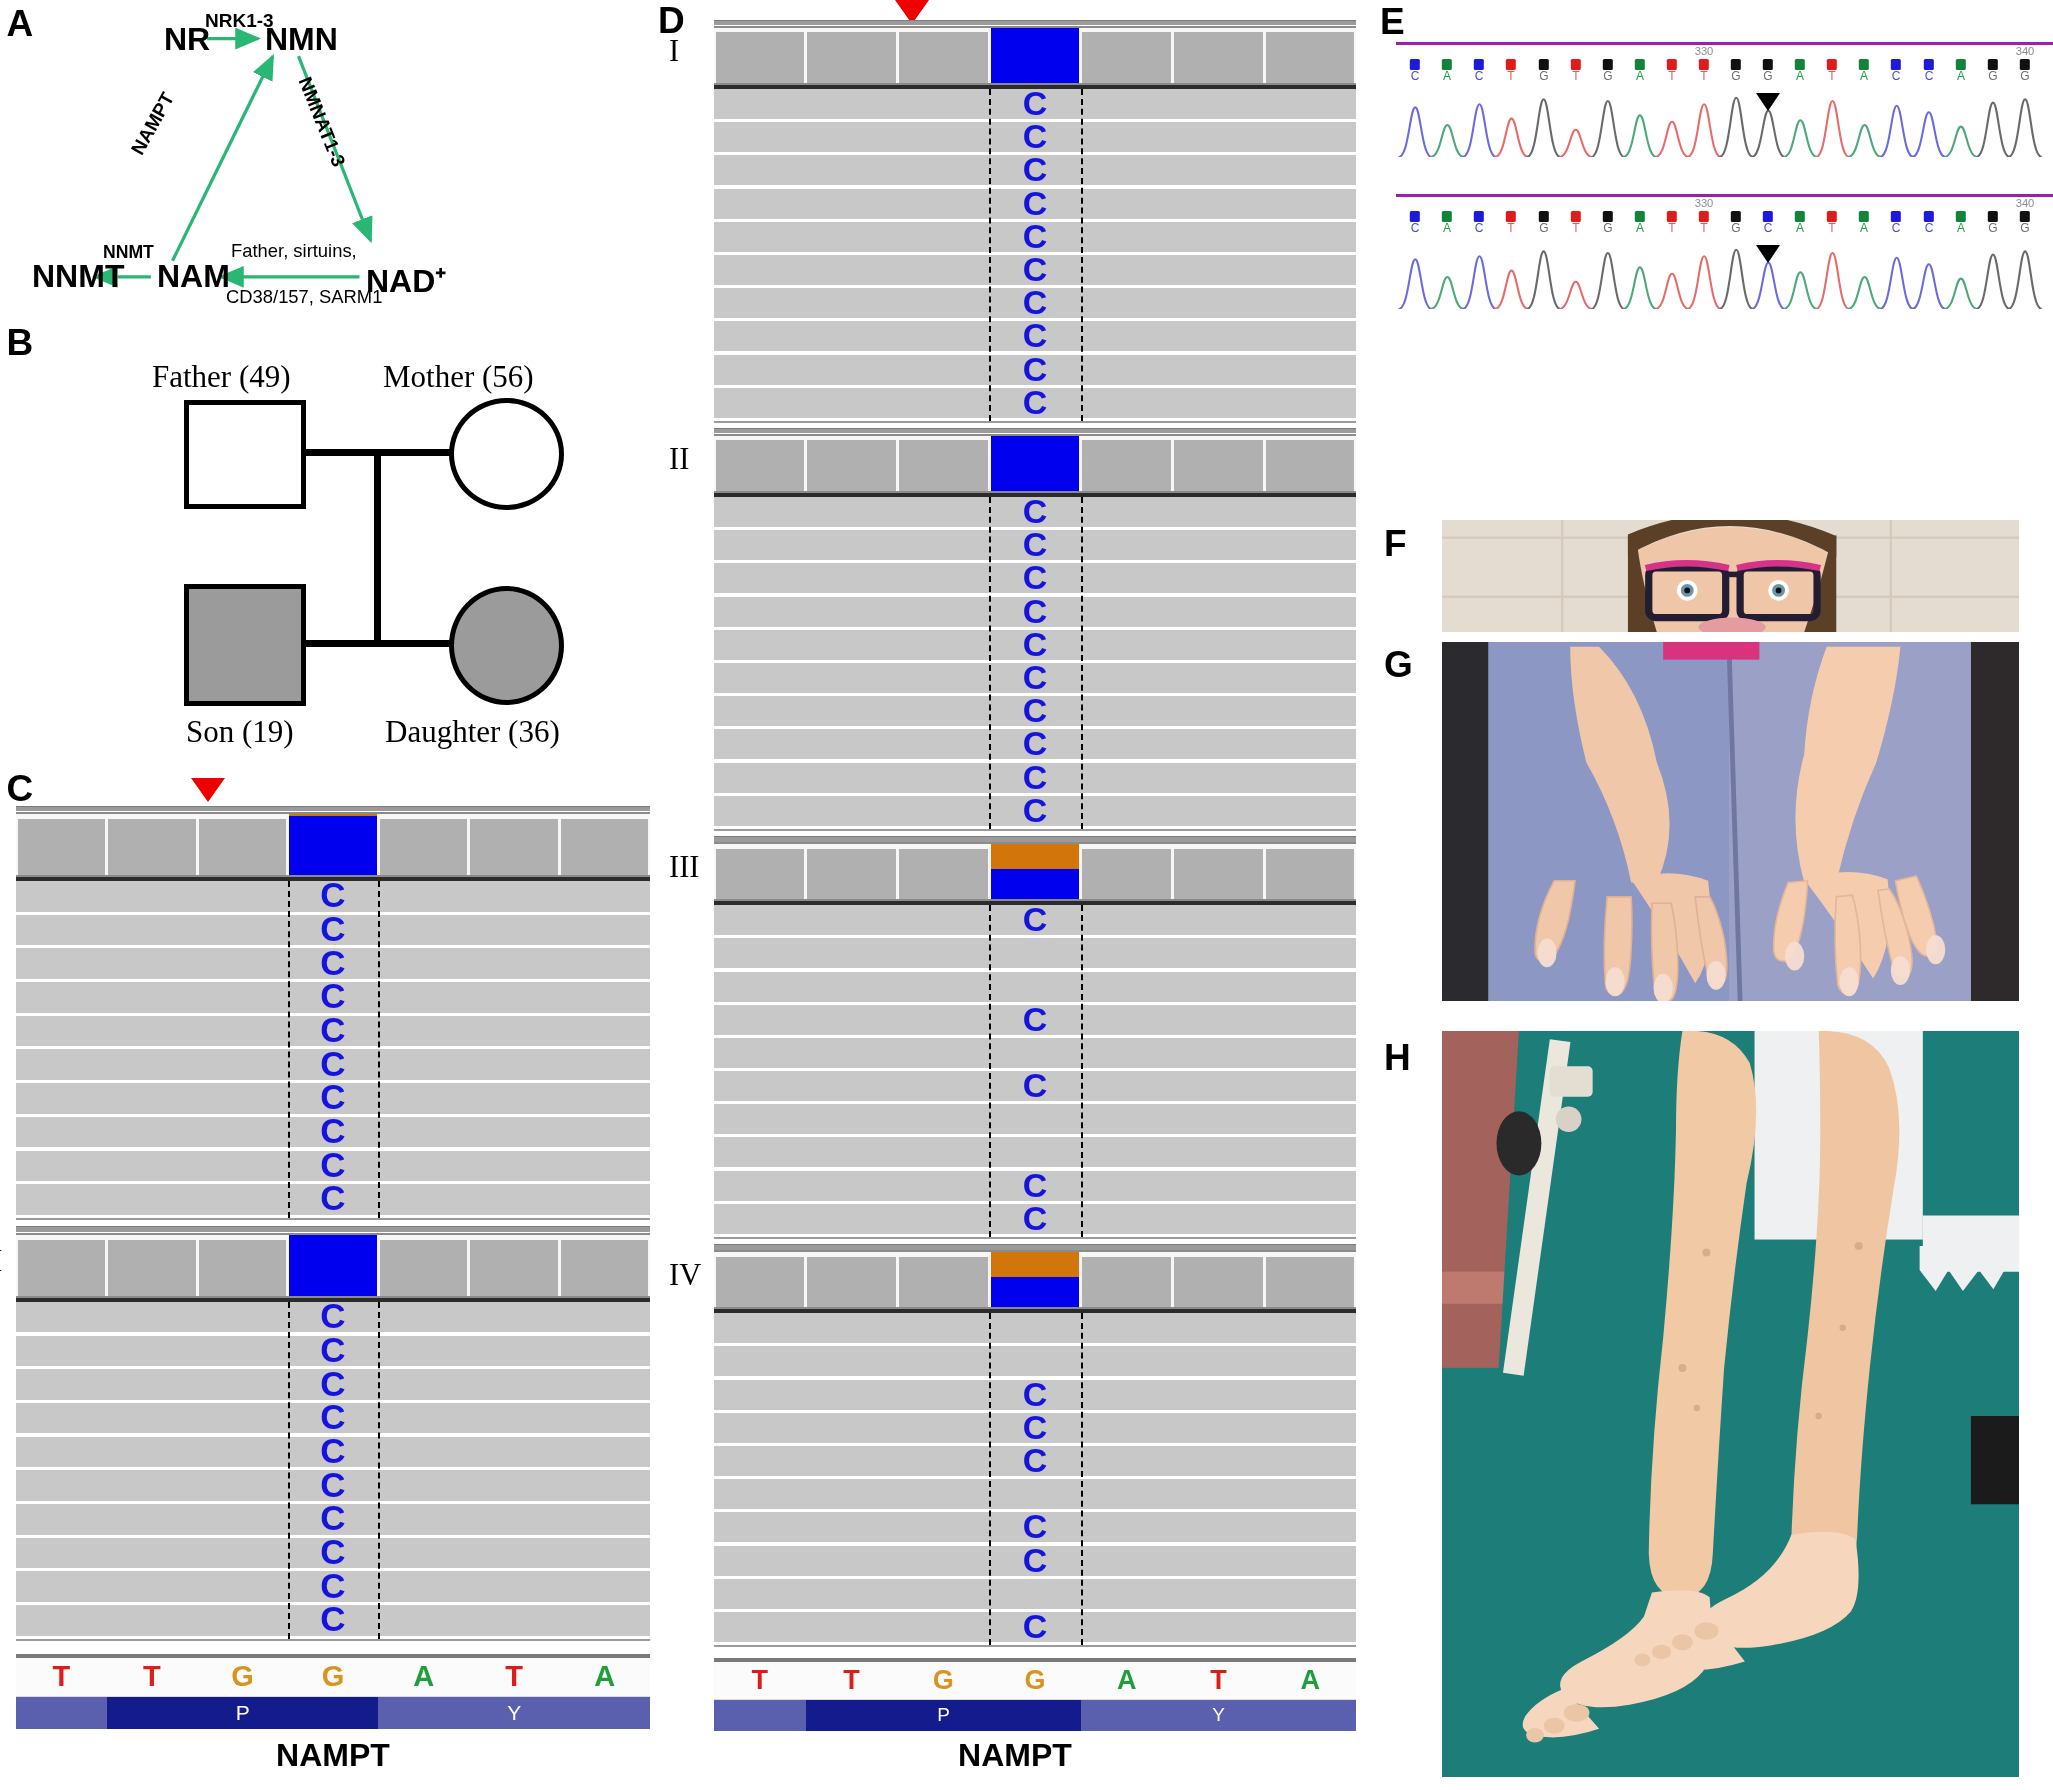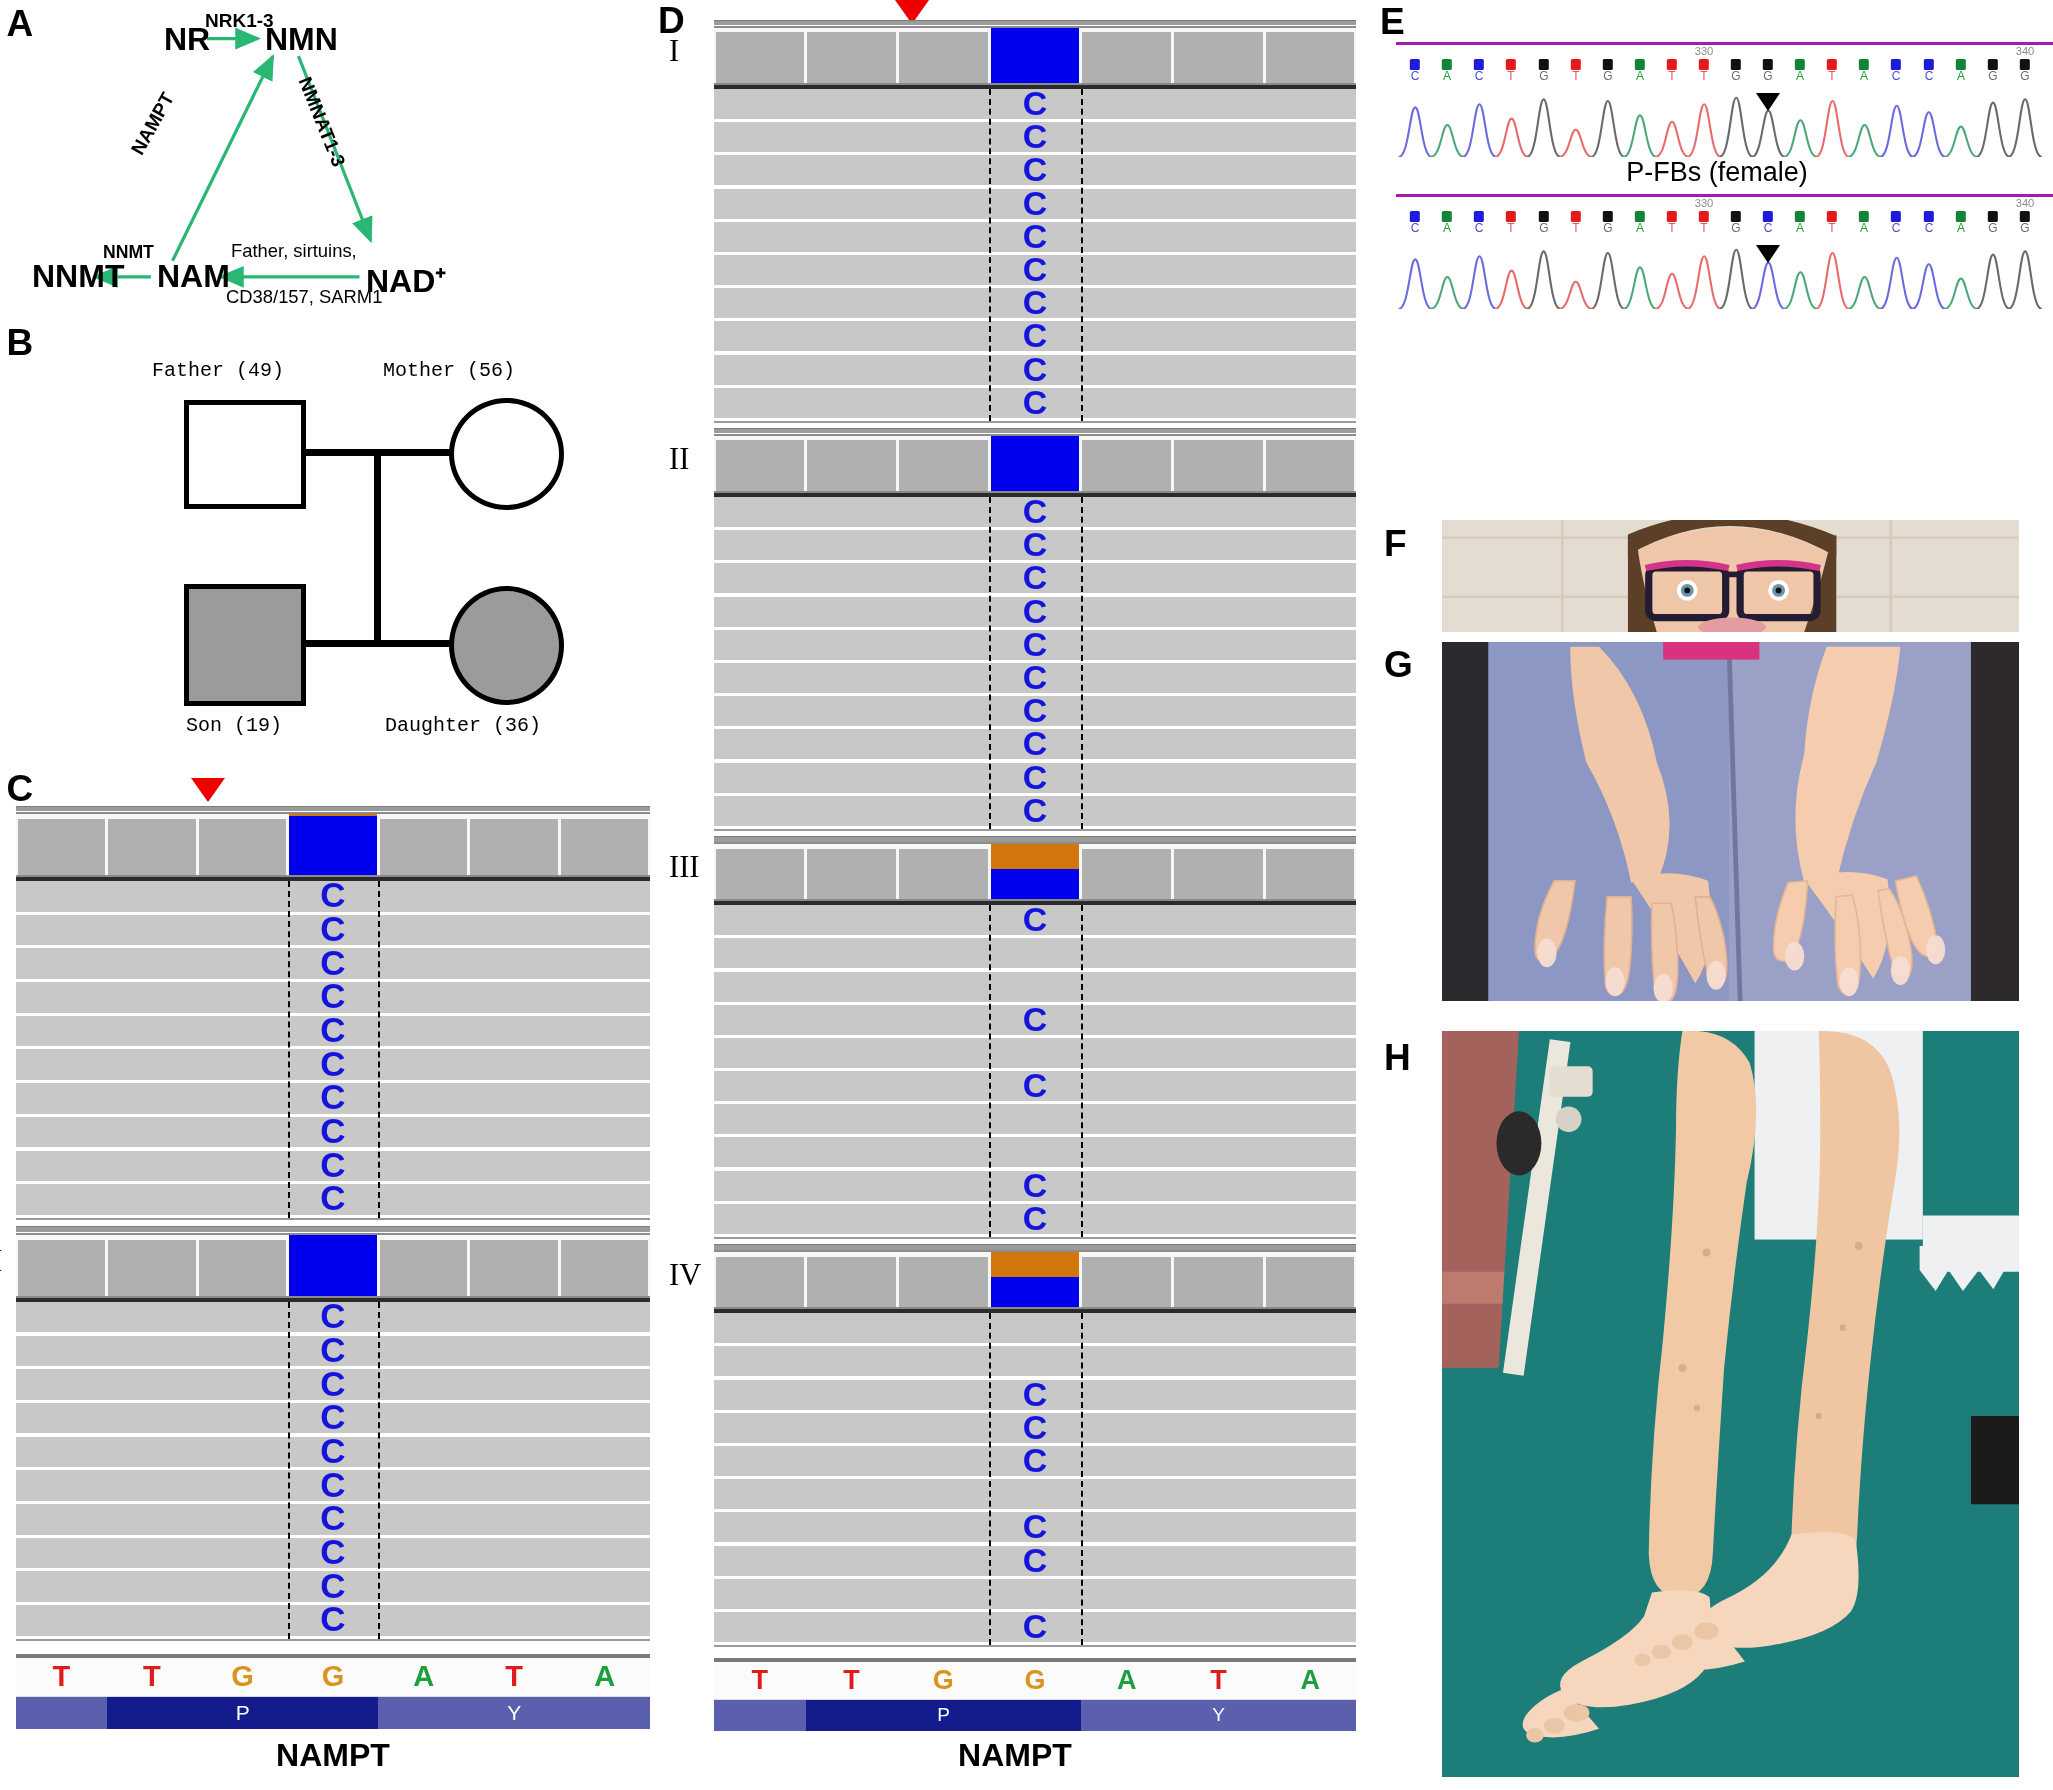--- a/index.html
+++ b/index.html
@@ -8,21 +8,21 @@
 
   
   #panelA{position:absolute;left:0;top:0;width:666px;height:321px;}
   .node{position:absolute;font-weight:bold;font-size:32px;white-space:nowrap;font-family:"Liberation Sans",sans-serif;}
   .enz{position:absolute;font-size:19px;font-weight:600;white-space:nowrap;font-family:"Liberation Sans",sans-serif;}
   .enz.small{font-size:17.6px;}
   .enz2{position:absolute;font-size:18.4px;text-align:center;line-height:1.12;white-space:nowrap;}
 
   
   #panelB{position:absolute;left:0;top:321px;width:666px;height:449px;}
-  .ped-label{position:absolute;font-size:20px;white-space:nowrap;font-family:Liberation Mono, monospace;}
+  .ped-label{position:absolute;font-size:31px;white-space:nowrap;font-family:Liberation Serif, serif;}
   .sq{position:absolute;border:5.6px solid #000;box-sizing:border-box;}
   .ci{position:absolute;border:5.6px solid #000;border-radius:50%;box-sizing:border-box;}
   .ln{position:absolute;background:#000;}
 
   
   .igv{position:absolute;}
   .igv-sec{position:relative;width:100%;}
   .cov-wrap{position:relative;background:#f7f7f7;border-top:2.4px solid #8b8b8b;border-bottom:2.4px solid #8b8b8b;}
   .cov-row{position:relative;height:100%;display:flex;}
   .cov-bar{flex:1;margin:0 1.6px;background:#b0b0b0;align-self:flex-end;position:relative;}
@@ -541,21 +541,20 @@
           <path d="M483.2,80 C496,80 497.2,34 504,34 C510.8,34 512,80 524.8,80" fill="none" stroke="#4da87a" stroke-width="2.6"></path>
           <path d="M523.2,80 C536,80 537.2,10 544,10 C550.8,10 552,80 564.8,80" fill="none" stroke="#e86b6b" stroke-width="2.6"></path>
           <path d="M563.2,80 C576,80 577.2,40 584,40 C590.8,40 592,80 604.8,80" fill="none" stroke="#4da87a" stroke-width="2.6"></path>
           <path d="M603.2,80 C616,80 617.2,16 624,16 C630.8,16 632,80 644.8,80" fill="none" stroke="#6b6be0" stroke-width="2.6"></path>
           <path d="M643.2,80 C656,80 657.2,24 664,24 C670.8,24 672,80 684.8,80" fill="none" stroke="#6b6be0" stroke-width="2.6"></path>
           <path d="M683.2,80 C696,80 697.2,42 704,42 C710.8,42 712,80 724.8,80" fill="none" stroke="#4da87a" stroke-width="2.6"></path>
           <path d="M723.2,80 C736,80 737.2,12 744,12 C750.8,12 752,80 764.8,80" fill="none" stroke="#6a6a6a" stroke-width="2.6"></path>
           <path d="M763.2,80 C776,80 777.2,8 784,8 C790.8,8 792,80 804.8,80" fill="none" stroke="#6a6a6a" stroke-width="2.6"></path>
         </svg><div class="blacktri" style="left: 358px; top: -3.2px;"></div></div>
     </div>
-  <div class="chrom-title" style="top:157px;">P-FBs (female)</div>
   <div id="E1" class="chrom-box" style="top:194px;height:112px;">
       <div style="position: relative; height: 14.4px;">
         <div class="tick" style="left: 308px;">330</div>
         <div class="tick" style="left: 629px;">340</div>
       </div>
       <div class="callrow">
         <div class="call" style="left: 19px;">
           <div class="sqc bgC"></div>
           <div class="lt ntC">C</div>
         </div>

